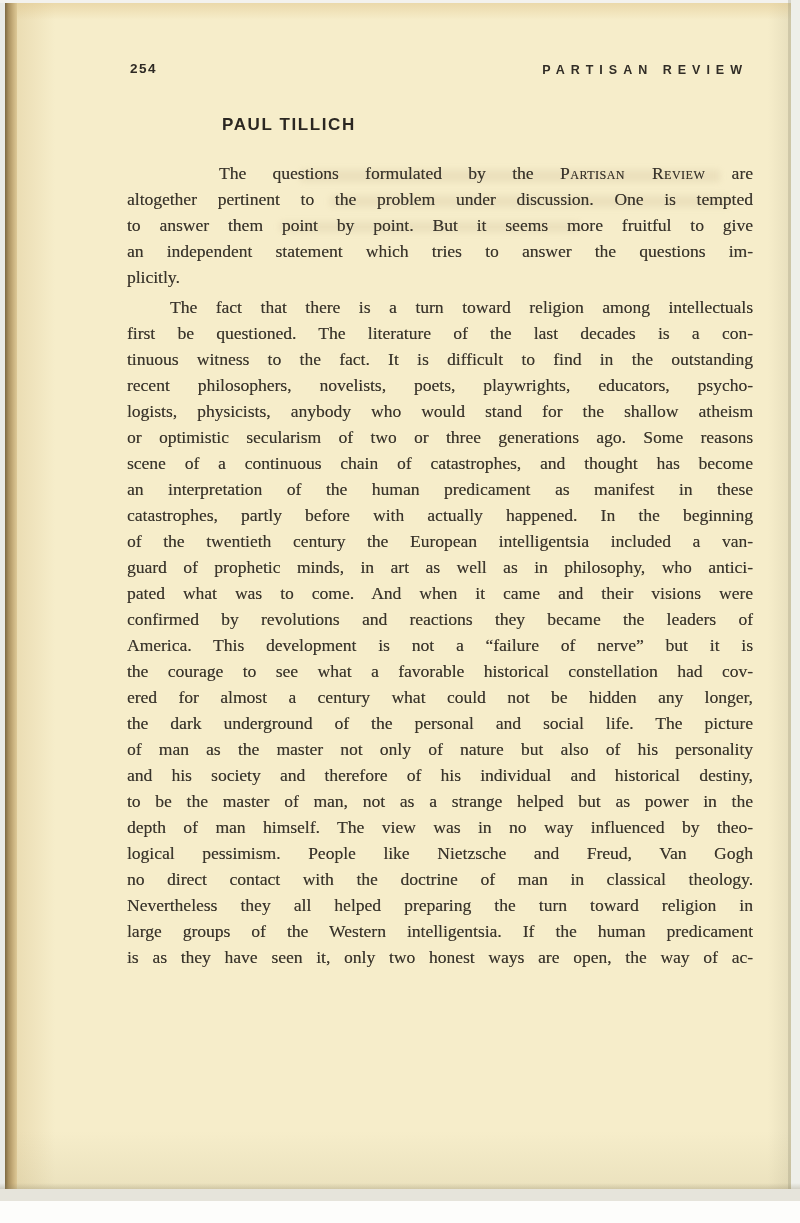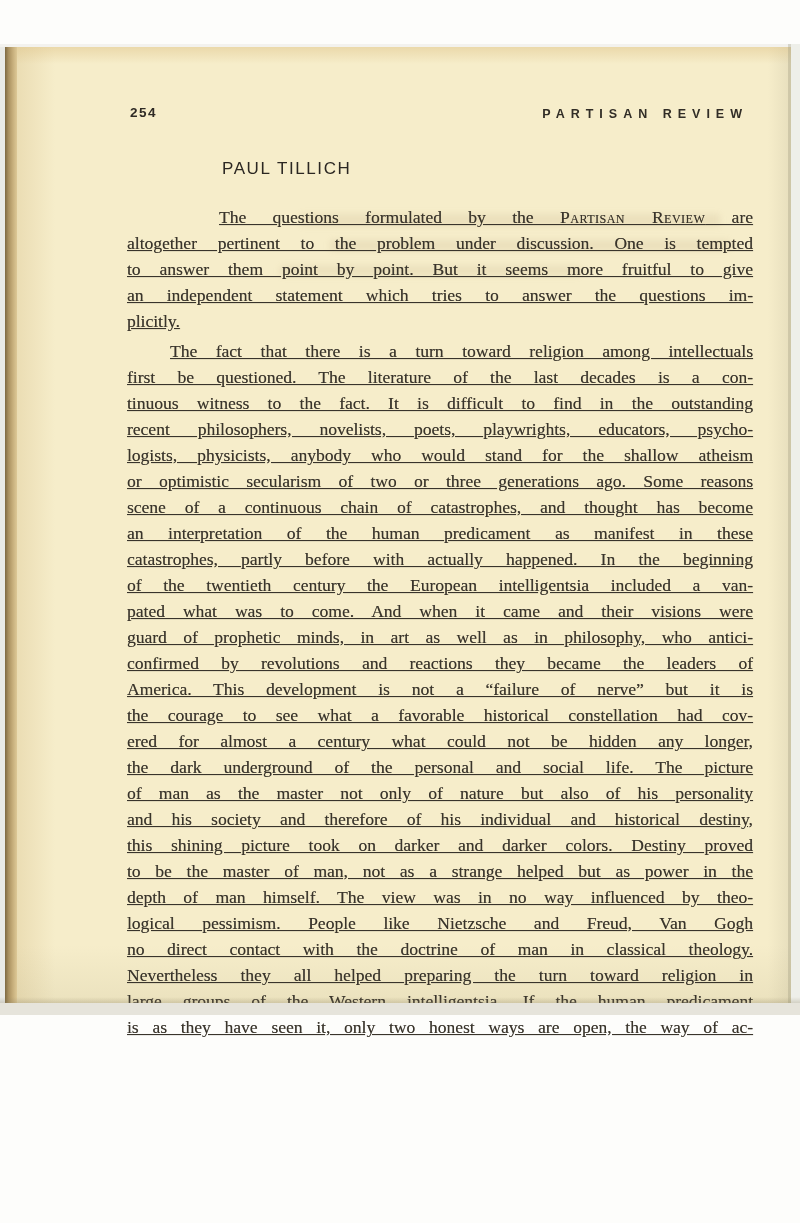--- a/index.html
+++ b/index.html
@@ -4,28 +4,27 @@
 <style>
   html, body { margin: 0; padding: 0; }
   body {
     width: 800px; height: 1223px;
     background: #fdfdfb;
     overflow: hidden;
     font-family: "Liberation Serif", serif;
   }
   .scan-page {
     position: relative;
-    width: 800px; height: 971px;
+    width: 800px; height: 1201px;
     background:
       linear-gradient(to bottom, rgba(222,194,134,0.55) 0px, rgba(222,194,134,0) 20px),
       linear-gradient(to top, rgba(185,175,135,0.22) 0px, rgba(185,175,135,0) 70px),
       linear-gradient(to right, rgba(205,178,120,0.40) 0px, rgba(205,178,120,0) 55px),
       linear-gradient(to left, rgba(168,162,135,0.28) 0px, rgba(168,162,135,0) 32px),
       #f6edca;
-    margin-top: 44px;
   }
   
   .edge { position: absolute; }
   .edge-left-white  { left: 0; top: 0; width: 5px; height: 100%; background: #e9eae6; }
   .edge-left-brown  { left: 5px; top: 0; width: 12px; height: 100%;
     background: linear-gradient(to right, #7d6941, #aa9160 30%, #c6ae7b 65%, #ddc896); }
   .edge-top-white   { top: 0; left: 0; width: 100%; height: 3px; background: #f3f2ee; }
   .edge-right-line  { top: 0; right: 9px; width: 3px; height: 100%; background: rgba(150,145,118,0.30); }
   .edge-right-white { top: 0; right: 0; width: 9px; height: 100%; background: #eeefe9; }
   .edge-bottom-shadow { bottom: 12px; left: 0; width: 100%; height: 6px;
@@ -45,34 +44,33 @@
     font-size: 13.5px; letter-spacing: 1.5px; color: #2e2a24;
   }
   .journal-title {
     position: absolute; right: 52px; top: 63px;
     font-family: "Liberation Sans", sans-serif; font-weight: bold;
     font-size: 12.5px; letter-spacing: 6px; color: #312d26;
   }
   
   .author-heading {
     position: absolute; left: 222px; top: 115px;
-    font-family: "Liberation Sans", sans-serif; font-weight: normal;
+    font-family: "Liberation Sans", sans-serif; font-weight: bold;
     font-size: 17px; letter-spacing: 1.6px; color: #2b2722;
   }
   
   .article-body {
     position: absolute; left: 127px; top: 160px; width: 626px;
     font-size: 17.5px; line-height: 26px; color: #39342b;
     text-shadow: 0.2px 0.2px 0.4px rgba(57,52,43,0.55);
   }
   .line {
     text-align: justify;
     text-align-last: justify;
     text-justify: inter-word;
-    text-decoration: underline;
   }
   .line.para-end { text-align-last: left; }
   .line.indent-deep { text-indent: 92px; }
   .line.indent-normal { text-indent: 43px; }
   .line.gap-before { margin-top: 4px; }
   .sc { font-variant: small-caps; letter-spacing: 0.5px; }
 </style>
 </head>
 <body>
 
@@ -97,30 +95,29 @@
       <div class="line indent-normal gap-before"><span>The fact that there is a turn toward religion among intellectuals</span></div>
       <div class="line"><span>first be questioned. The literature of the last decades is a con-</span></div>
       <div class="line"><span>tinuous witness to the fact. It is difficult to find in the outstanding</span></div>
       <div class="line"><span>recent philosophers, novelists, poets, playwrights, educators, psycho-</span></div>
       <div class="line"><span>logists, physicists, anybody who would stand for the shallow atheism</span></div>
       <div class="line"><span>or optimistic secularism of two or three generations ago. Some reasons</span></div>
       <div class="line"><span>scene of a continuous chain of catastrophes, and thought has become</span></div>
       <div class="line"><span>an interpretation of the human predicament as manifest in these</span></div>
       <div class="line"><span>catastrophes, partly before with actually happened. In the beginning</span></div>
       <div class="line"><span>of the twentieth century the European intelligentsia included a van-</span></div>
+      <div class="line"><span>guard of prophetic minds, in art as well as in philosophy, who antici-</span></div>
       <div class="line"><span>pated what was to come. And when it came and their visions were</span></div>
-      <div class="line"><span>guard of prophetic minds, in art as well as in philosophy, who antici-</span></div>
       <div class="line"><span>confirmed by revolutions and reactions they became the leaders of</span></div>
       <div class="line"><span>America. This development is not a “failure of nerve” but it is</span></div>
       <div class="line"><span>the courage to see what a favorable historical constellation had cov-</span></div>
       <div class="line"><span>ered for almost a century what could not be hidden any longer,</span></div>
       <div class="line"><span>the dark underground of the personal and social life. The picture</span></div>
       <div class="line"><span>of man as the master not only of nature but also of his personality</span></div>
       <div class="line"><span>and his society and therefore of his individual and historical destiny,</span></div>
-      <div class="line"><span>this shining picture took on darker and darker colors. Destiny proved</span></div>
       <div class="line"><span>to be the master of man, not as a strange helped but as power in the</span></div>
       <div class="line"><span>depth of man himself. The view was in no way influenced by theo-</span></div>
       <div class="line"><span>logical pessimism. People like Nietzsche and Freud, Van Gogh</span></div>
       <div class="line"><span>no direct contact with the doctrine of man in classical theology.</span></div>
       <div class="line"><span>Nevertheless they all helped preparing the turn toward religion in</span></div>
       <div class="line"><span>large groups of the Western intelligentsia. If the human predicament</span></div>
       <div class="line"><span>is as they have seen it, only two honest ways are open, the way of ac-</span></div>
     </div>
 
   <div class="edge edge-left-white"></div>

